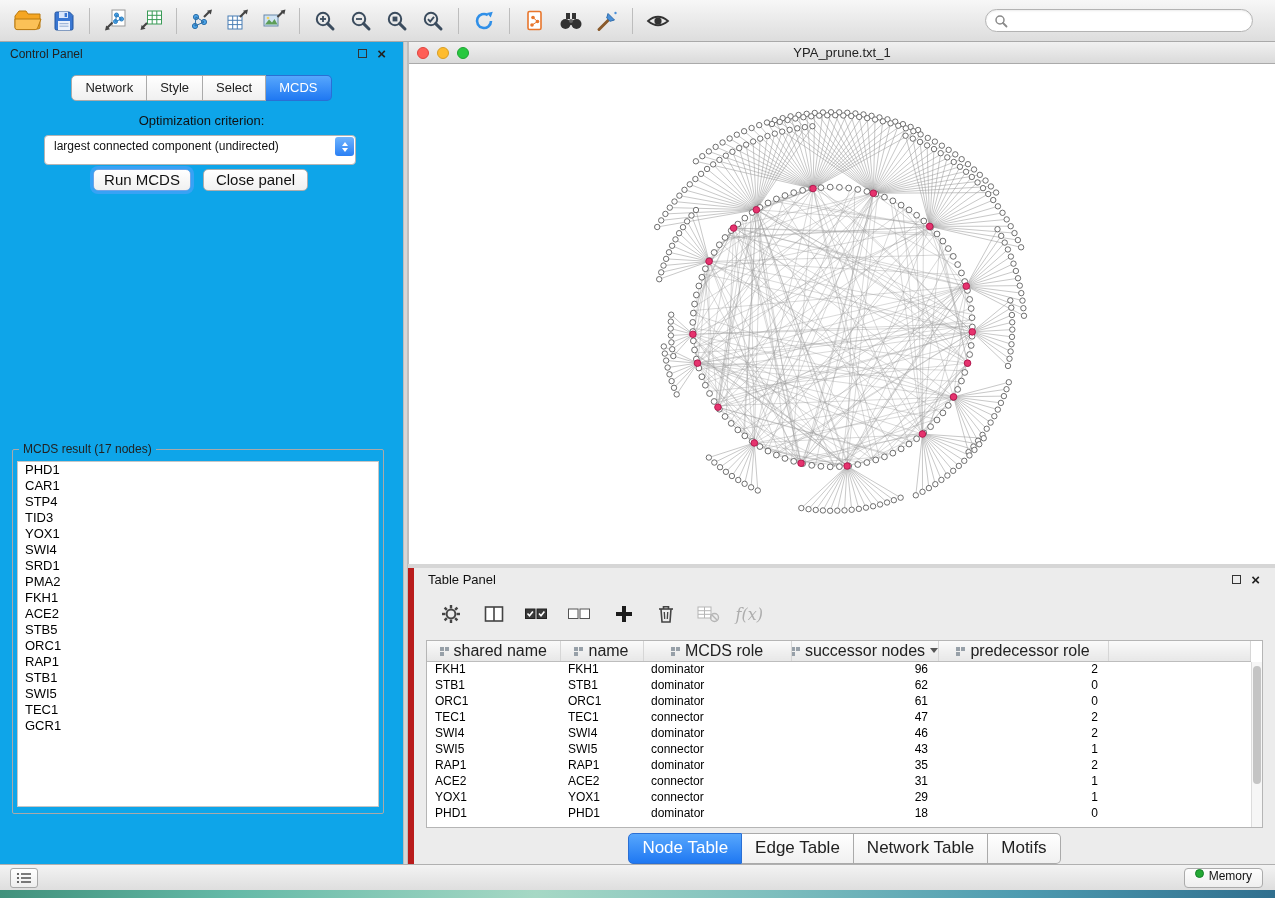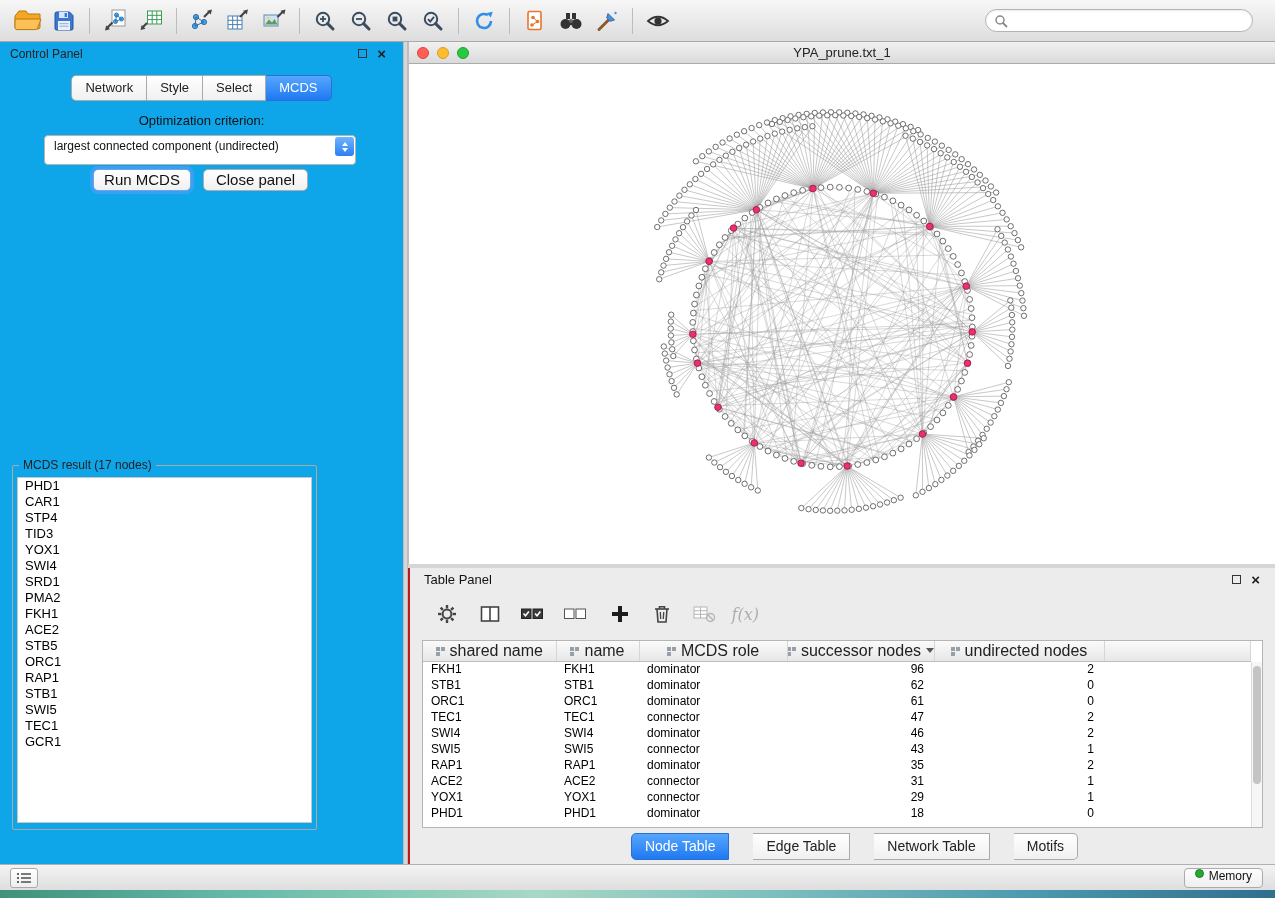--- a/index.html
+++ b/index.html
@@ -47,21 +47,21 @@
     border-bottom:4px solid #fff; }
   .tri-dn { width:0; height:0; border-left:3.5px solid transparent; border-right:3.5px solid transparent;
     border-top:4px solid #fff; }
 
   .btn { position:absolute; top:127px; height:22px; border:1px solid #adadad; border-radius:5px;
     background:linear-gradient(#ffffff,#f0f0f0); font-size:15px; color:#111; text-align:center;
     line-height:20px; }
   .btn-run { left:93px; width:98px; box-shadow:0 0 0 3px rgba(90,160,255,.55); border-color:#6ea3e8; }
   .btn-closepanel { left:203px; width:105px; }
 
-  .result-group { position:absolute; left:12px; width:305px; top:416px; height:372px;
+  .result-group { position:absolute; left:12px; width:372px; top:400px; height:372px;
     border:1px solid #a9a9a9; border-radius:2px; padding:0; }
   .result-group legend { font-size:12px; color:#222; padding:0 4px; margin-left:6px; }
   .mcds-list { position:absolute; left:4px; right:4px; top:5px; bottom:6px; background:#fff;
     border:1px solid #c6c6c6; overflow:hidden; }
   .list-item { height:16px; line-height:16px; padding-left:7px; font-size:13px; color:#000; }
 
   
   .vsplit { position:absolute; left:403px; top:42px; width:5px; height:822px; background:#d6d6d6;
     border-left:1px solid #bdbdbd; border-right:1px solid #bdbdbd; }
   .hsplit { position:absolute; left:408px; top:564px; width:867px; height:4px; background:#d6d6d6; }
@@ -76,21 +76,21 @@
   .light.red { background:#ff5f57; border:1px solid #e0443e; }
   .light.yellow { background:#febc2e; border:1px solid #d89e24; }
   .light.green { background:#28c840; border:1px solid #1ea433; }
   .net-title { position:absolute; left:0; right:0; top:0; text-align:center; line-height:21px;
     font-size:13px; font-weight:normal; color:#222; }
   .net-canvas { position:absolute; left:0; top:22px; right:0; bottom:0; background:#fff; }
   .net-canvas svg { width:100%; height:100%; display:block; }
 
   
   .table-panel { position:absolute; left:408px; top:568px; width:867px; height:296px; background:#ececec;
-    border-left:2px solid #b91c1c; }
+    border-left:6px solid #b91c1c; }
   .tp-title { position:absolute; left:14px; top:0; line-height:24px; font-size:13px; color:#111; }
   .tp-float { right:34px; } .tp-close { right:15px; }
   .tp-toolbar { position:absolute; left:0; top:26px; right:0; height:40px; display:flex;
     align-items:center; padding-left:22px; gap:17px; }
   .titem { border:none; background:transparent; display:flex; align-items:center; justify-content:flex-end;
     width:26px; height:26px; }
   .fx { font-family:"DejaVu Serif", serif; font-style:italic; font-size:16px; color:#adadad; }
 
   .table-wrap { position:absolute; left:12px; right:12px; top:72px; height:188px; background:#fff;
     border:1px solid #b5b5b5; overflow:hidden; }
@@ -100,21 +100,21 @@
   .thwrap { display:flex; align-items:center; justify-content:center; gap:5px; }
   td { height:16px; font-size:12px; padding:0 8px; white-space:nowrap; overflow:hidden; color:#000; }
   td.num { text-align:right; padding-right:10px; }
   .chev { width:0; height:0; border-left:4px solid transparent; border-right:4px solid transparent;
     border-top:5px solid #555; }
   .vscroll { position:absolute; right:0; top:21px; bottom:0; width:11px; background:#f6f6f6;
     border-left:1px solid #dcdcdc; }
   .vthumb { position:absolute; left:1px; top:4px; width:8px; height:118px; background:#c4c4c4; border-radius:4px; }
 
   #tp-tabs { position:absolute; left:0; right:0; top:265px; justify-content:center; }
-  #tp-tabs .seg { font-size:14px;margin-left:24px; }
+  #tp-tabs .seg { font-size:17px; }
 
   
   .status-bar { position:absolute; left:0; top:864px; width:1275px; height:26px;
     background:linear-gradient(#f3f3f3,#dedede); border-top:1px solid #b0b0b0; }
   .list-btn { position:absolute; left:10px; top:3px; width:28px; height:20px; border:1px solid #a8a8a8;
     border-radius:3px; background:linear-gradient(#fff,#eee); display:flex; align-items:center; justify-content:center; }
   .memory-btn { position:absolute; right:12px; top:3px; height:20px; border:1px solid #ababab;
     border-radius:4px; background:linear-gradient(#fdfdfd,#efefef); font-size:12px; color:#111;
     display:flex; gap:5px; padding:0 10px; }
   .mem-dot { width:9px; height:9px; border-radius:50%; background:#24a934; border:1px solid #15812a; }
@@ -1241,21 +1241,21 @@
                 <span class="chev"></span>
               </span>
             </th>
             <th>
               <span class="thwrap">
                 <span><svg width="9" height="9">
                     <rect x="0" y="0" width="4" height="4" fill="#97a0a8"></rect>
                     <rect x="5" y="0" width="4" height="4" fill="#97a0a8"></rect>
                     <rect x="0" y="5" width="4" height="4" fill="#97a0a8"></rect>
                   </svg></span>
-                <span class="hlabel">undirected nodes</span>
+                <span class="hlabel">predecessor role</span>
               </span>
             </th>
             <th></th>
           </tr>
         </thead>
       <tbody id="table-body">
           <tr>
             <td>FKH1</td>
             <td>FKH1</td>
             <td>dominator</td>

